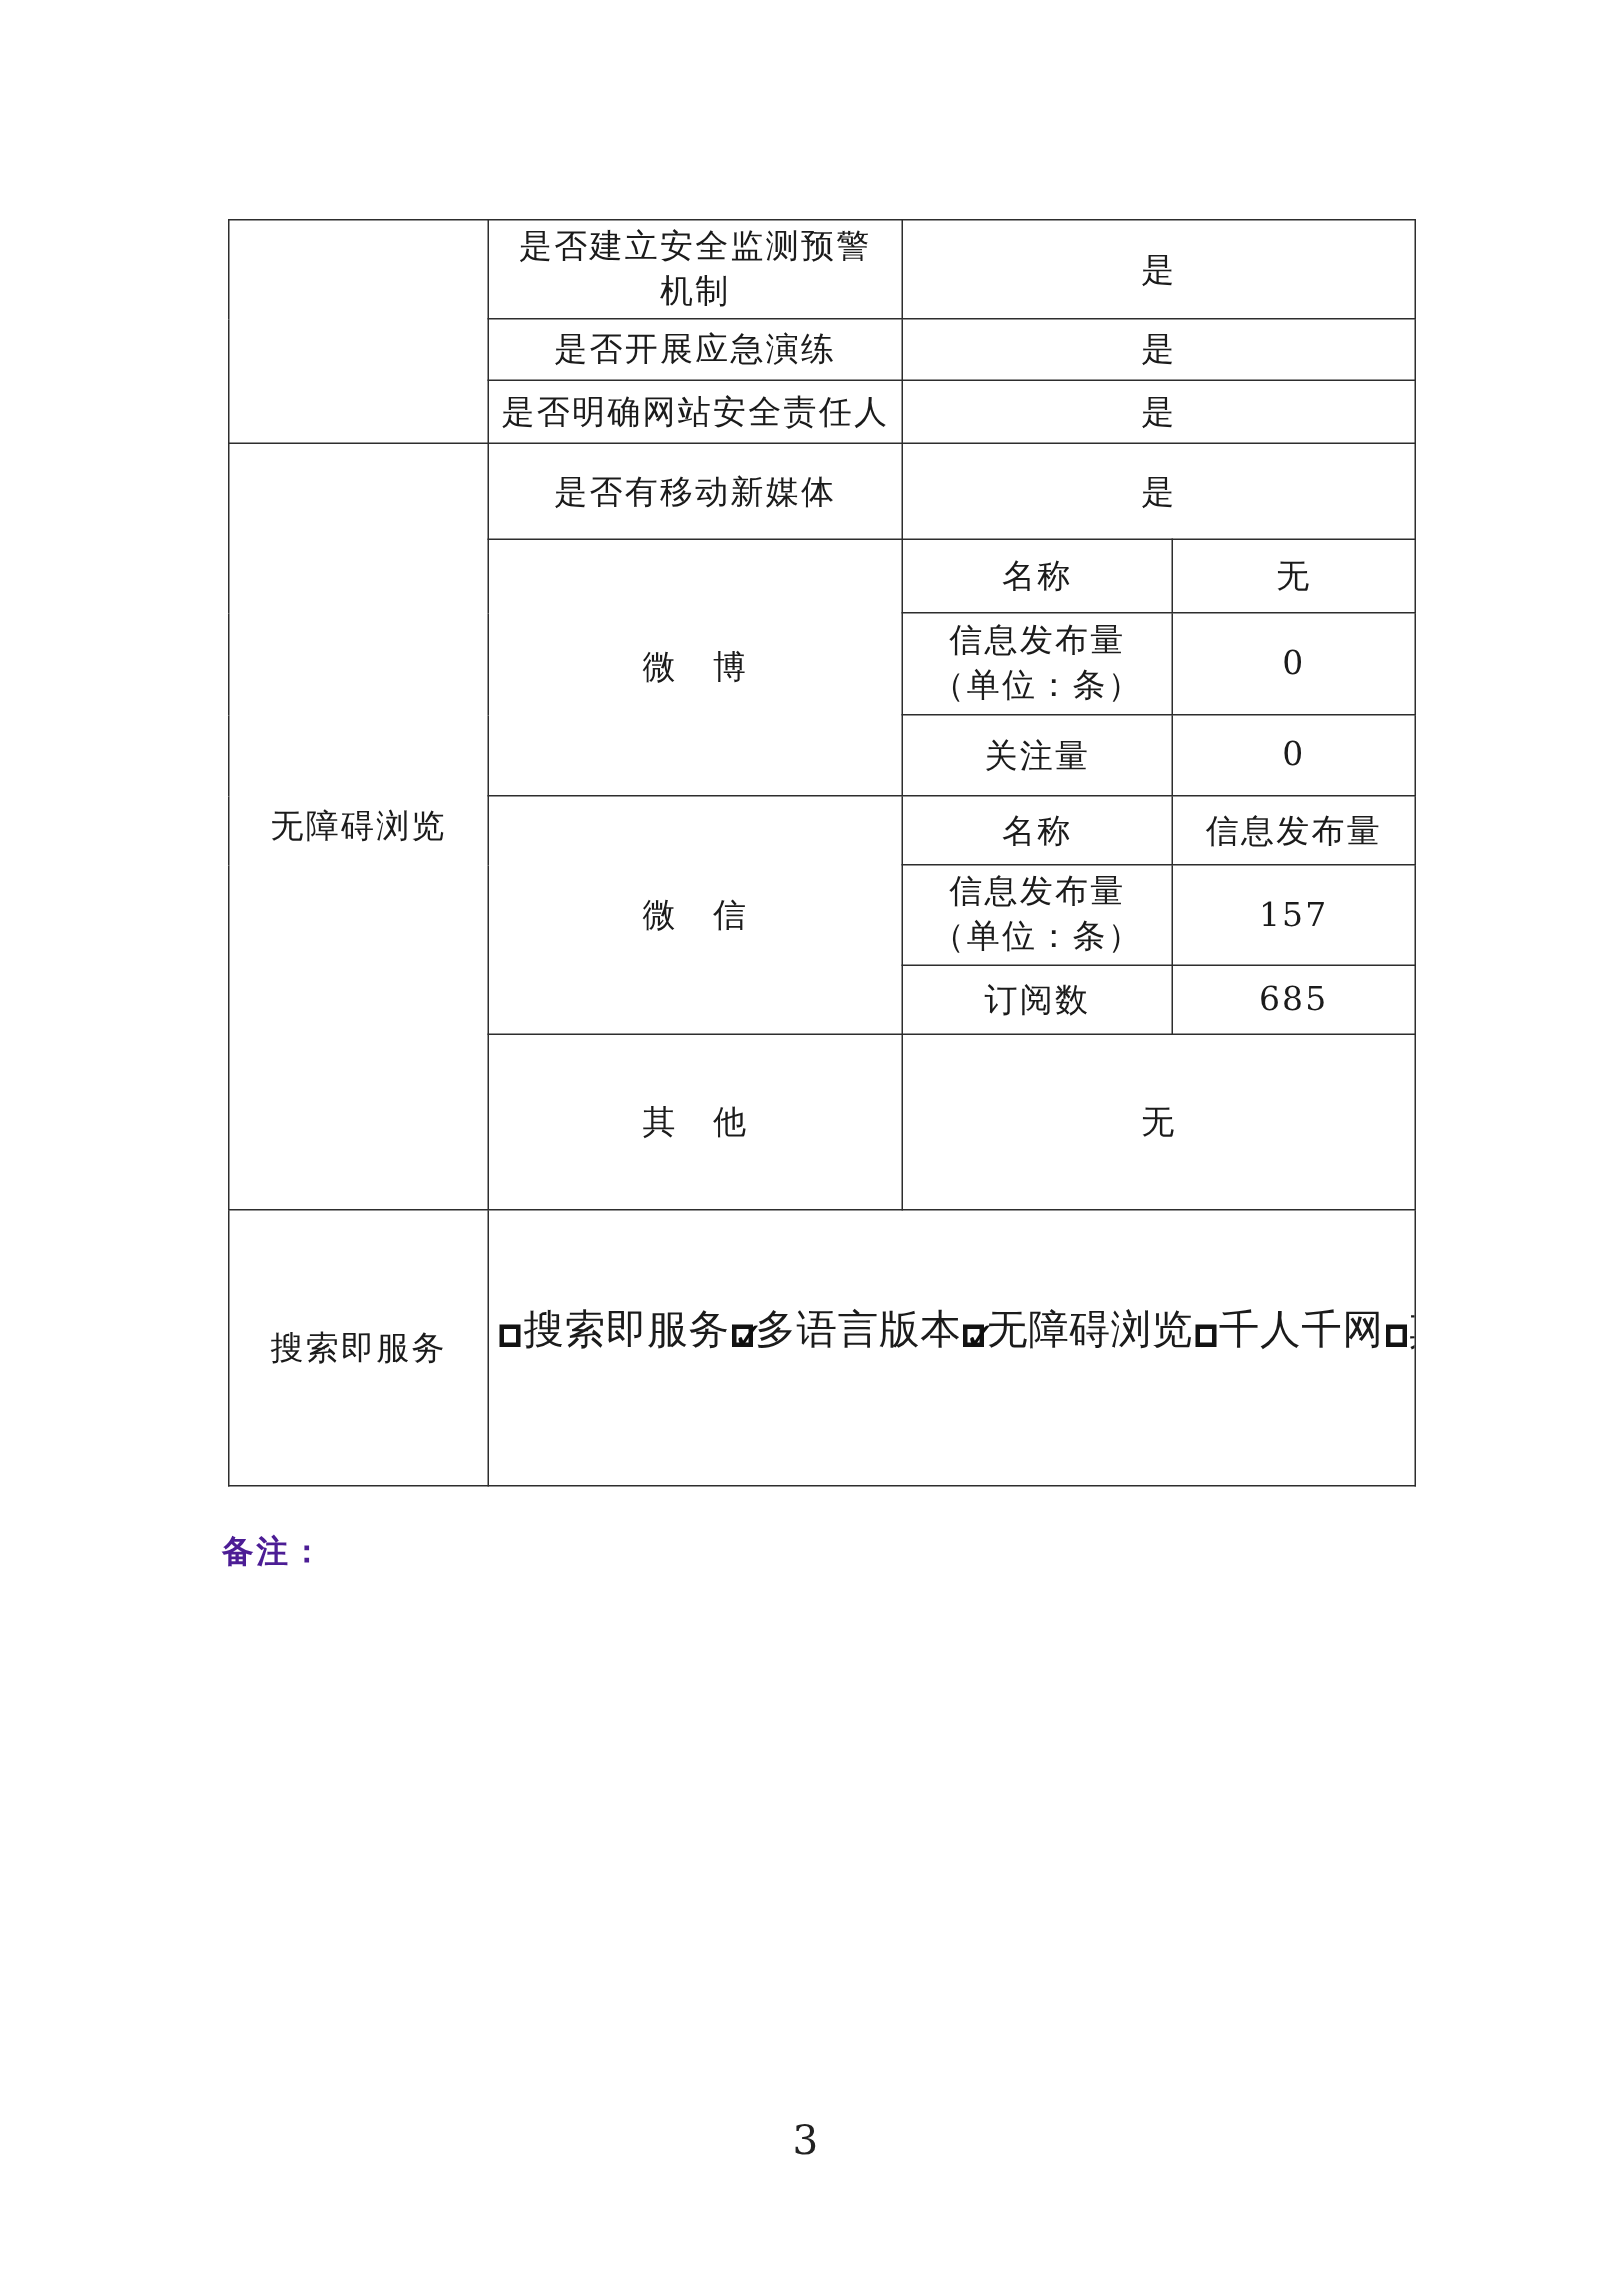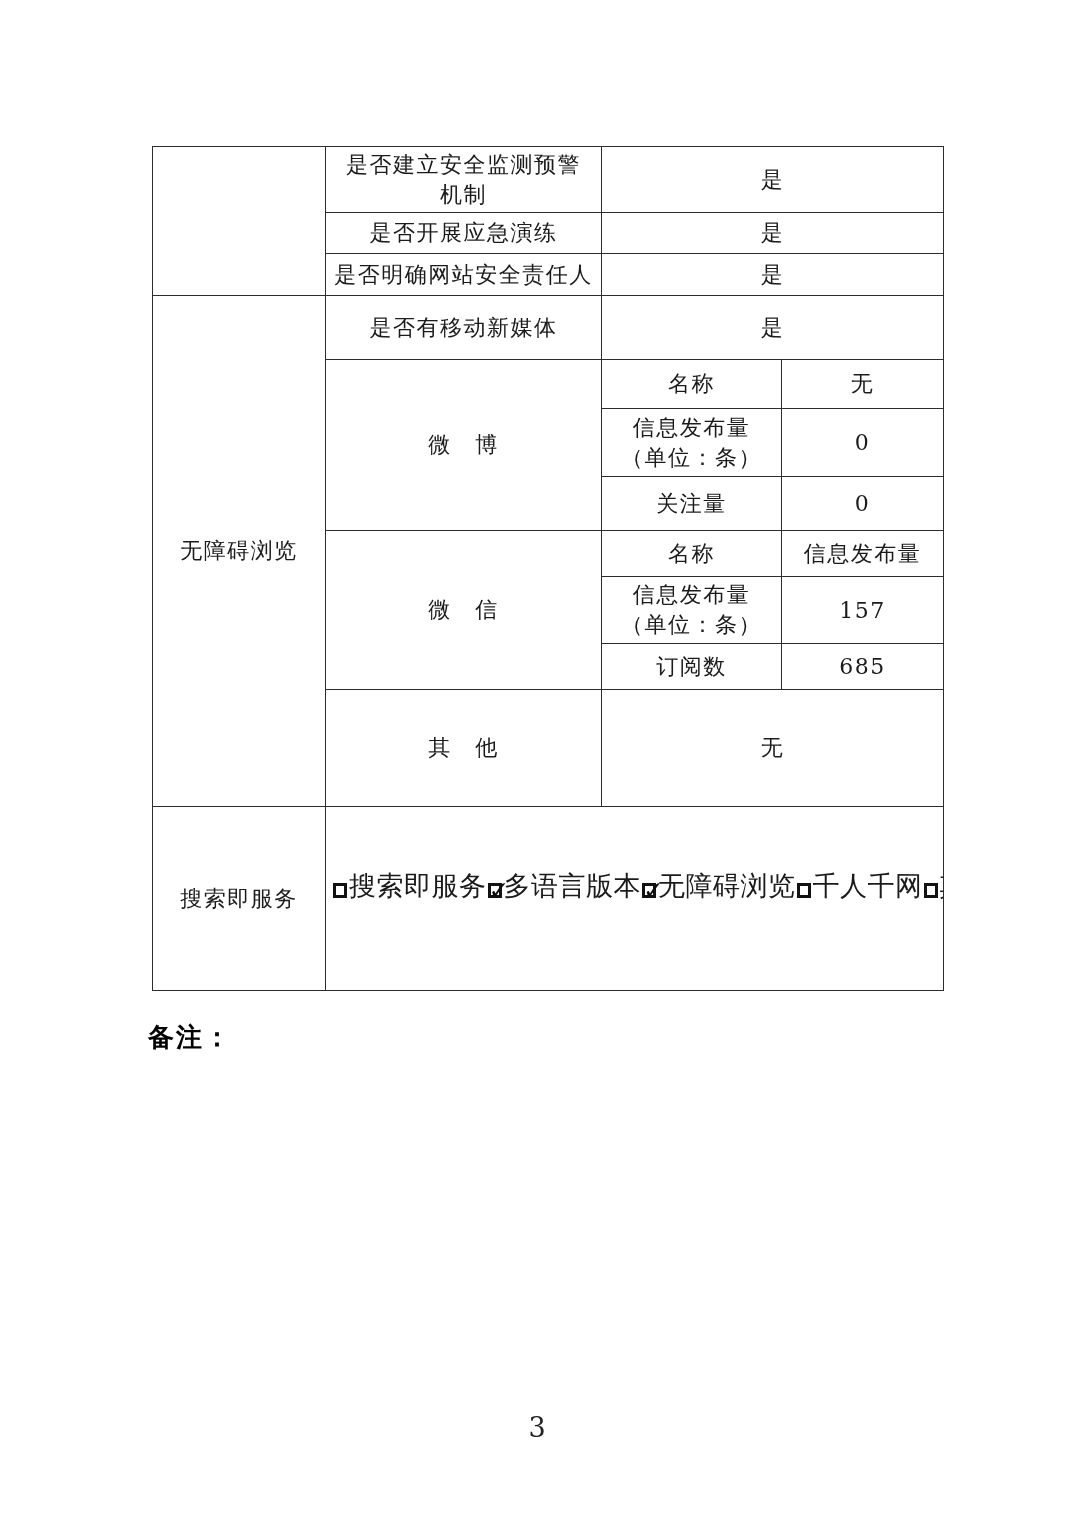--- a/index.html
+++ b/index.html
@@ -64,25 +64,25 @@
     font-size: 25px;
     font-weight: 700;
     color: #0d0d0d;
     font-family: "DejaVu Sans", sans-serif;
   }
 
   
   .remarks {
     position: absolute;
     left: 148px; top: 1020px;
-    font-size: 26px;
+    font-size: 21px;
     font-weight: 700;
     letter-spacing: 2px;
     font-family: "DejaVu Sans", "Liberation Sans", sans-serif;
-    color: #000000;
+    color: #4c1d95;
   }
   .pageno {
     position: absolute;
     left: 0; top: 1412px;
     width: 100%;
     text-align: center;
     font-size: 27px;
     color: #222;
   }
 </style>

